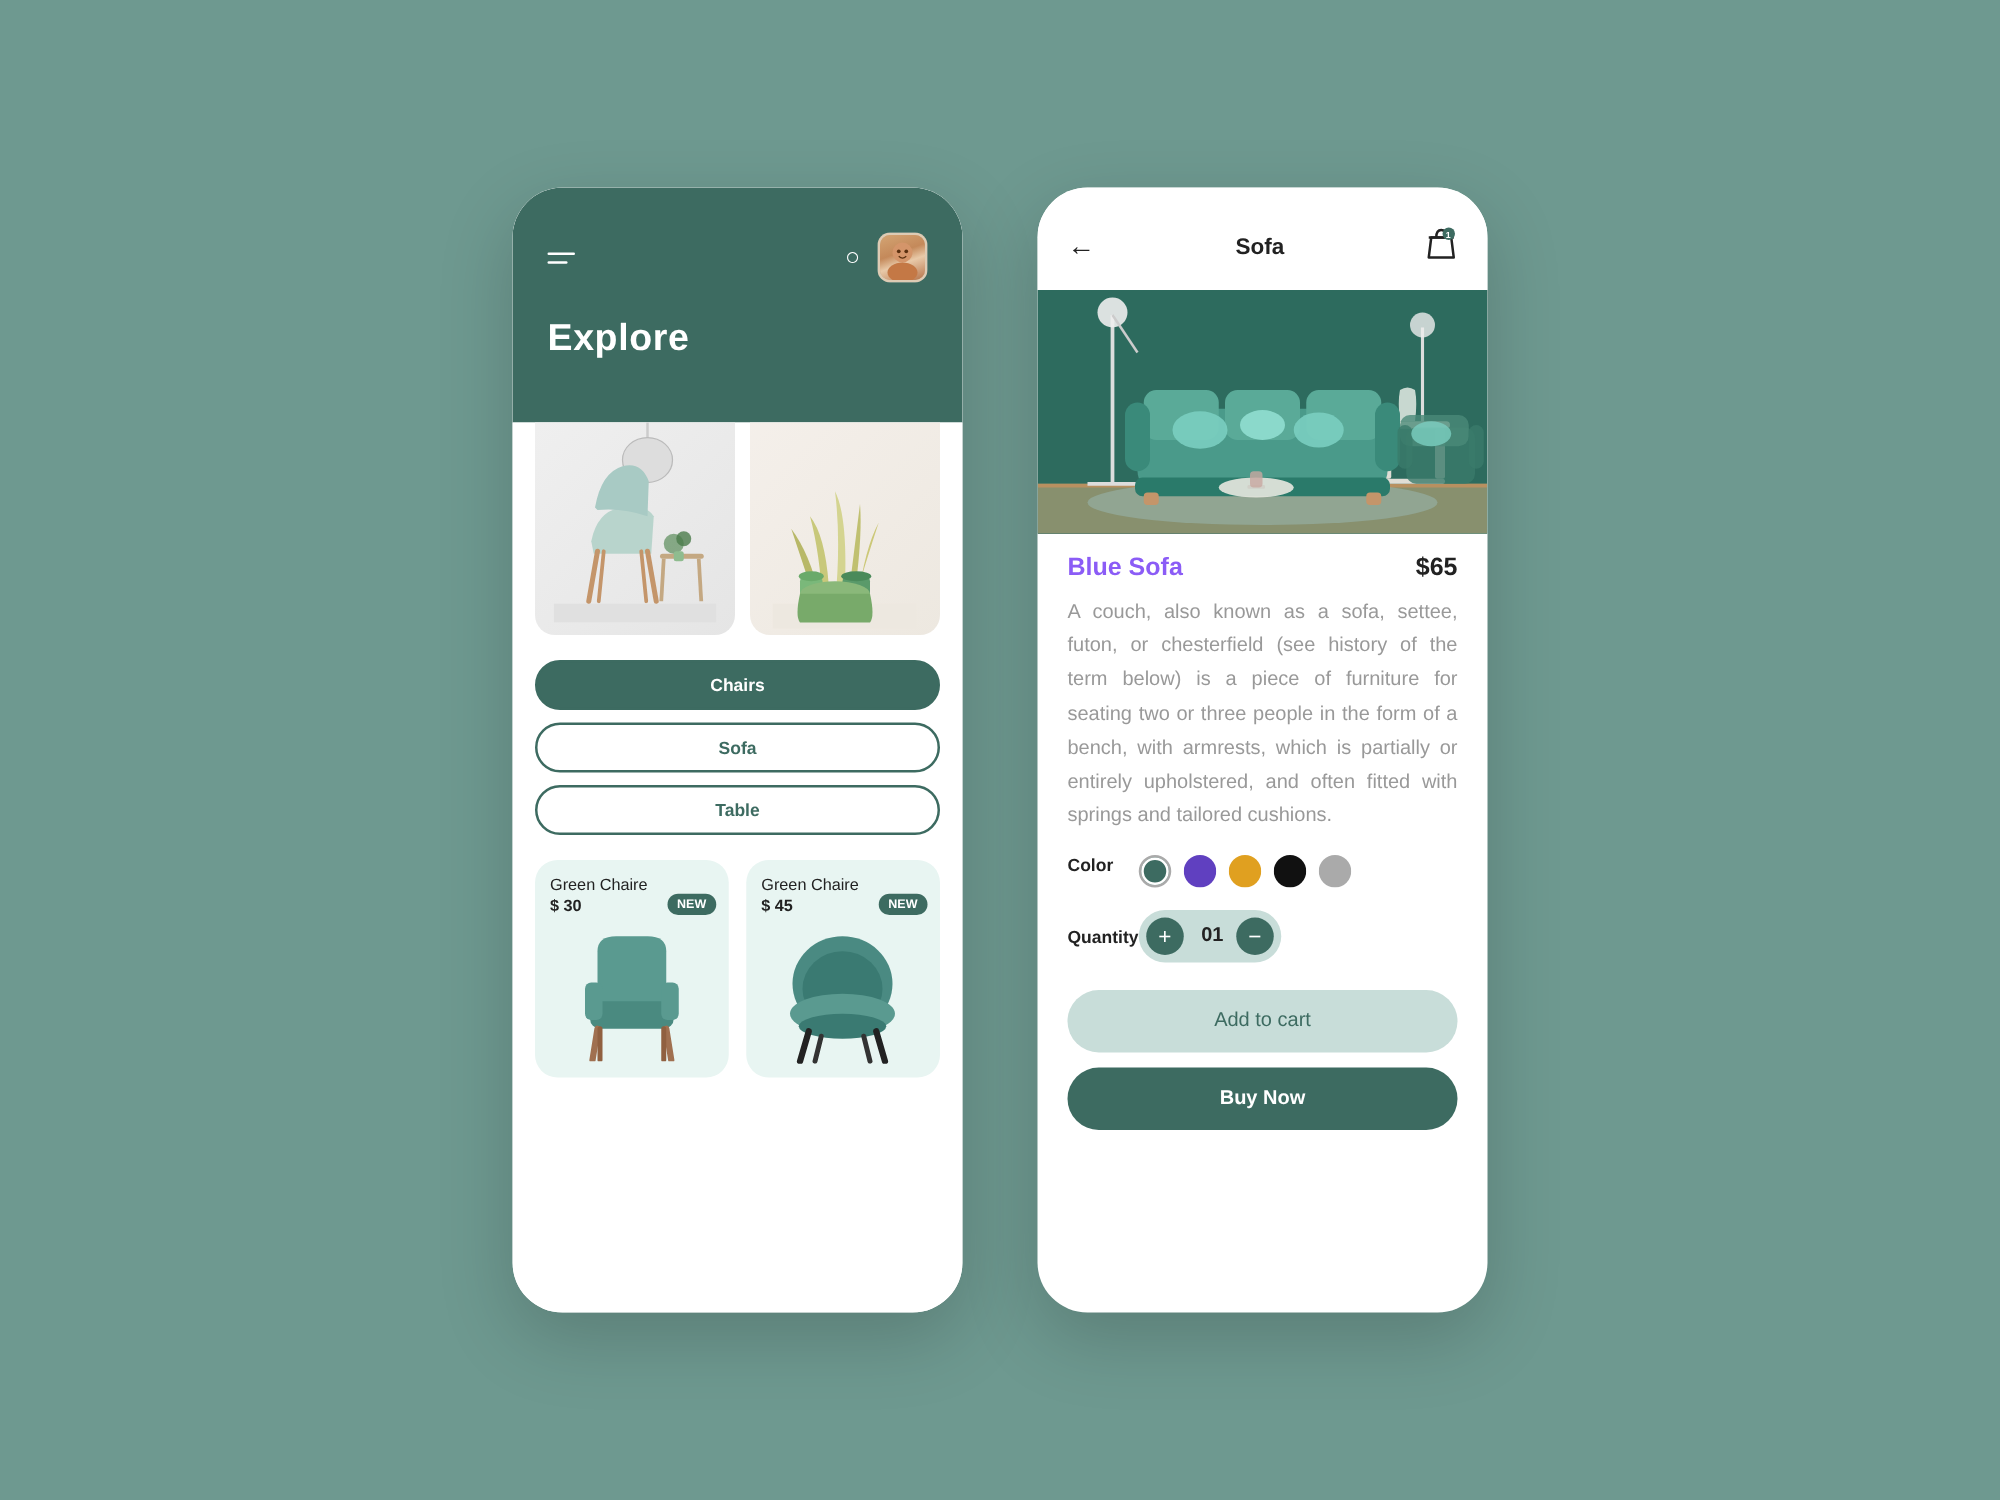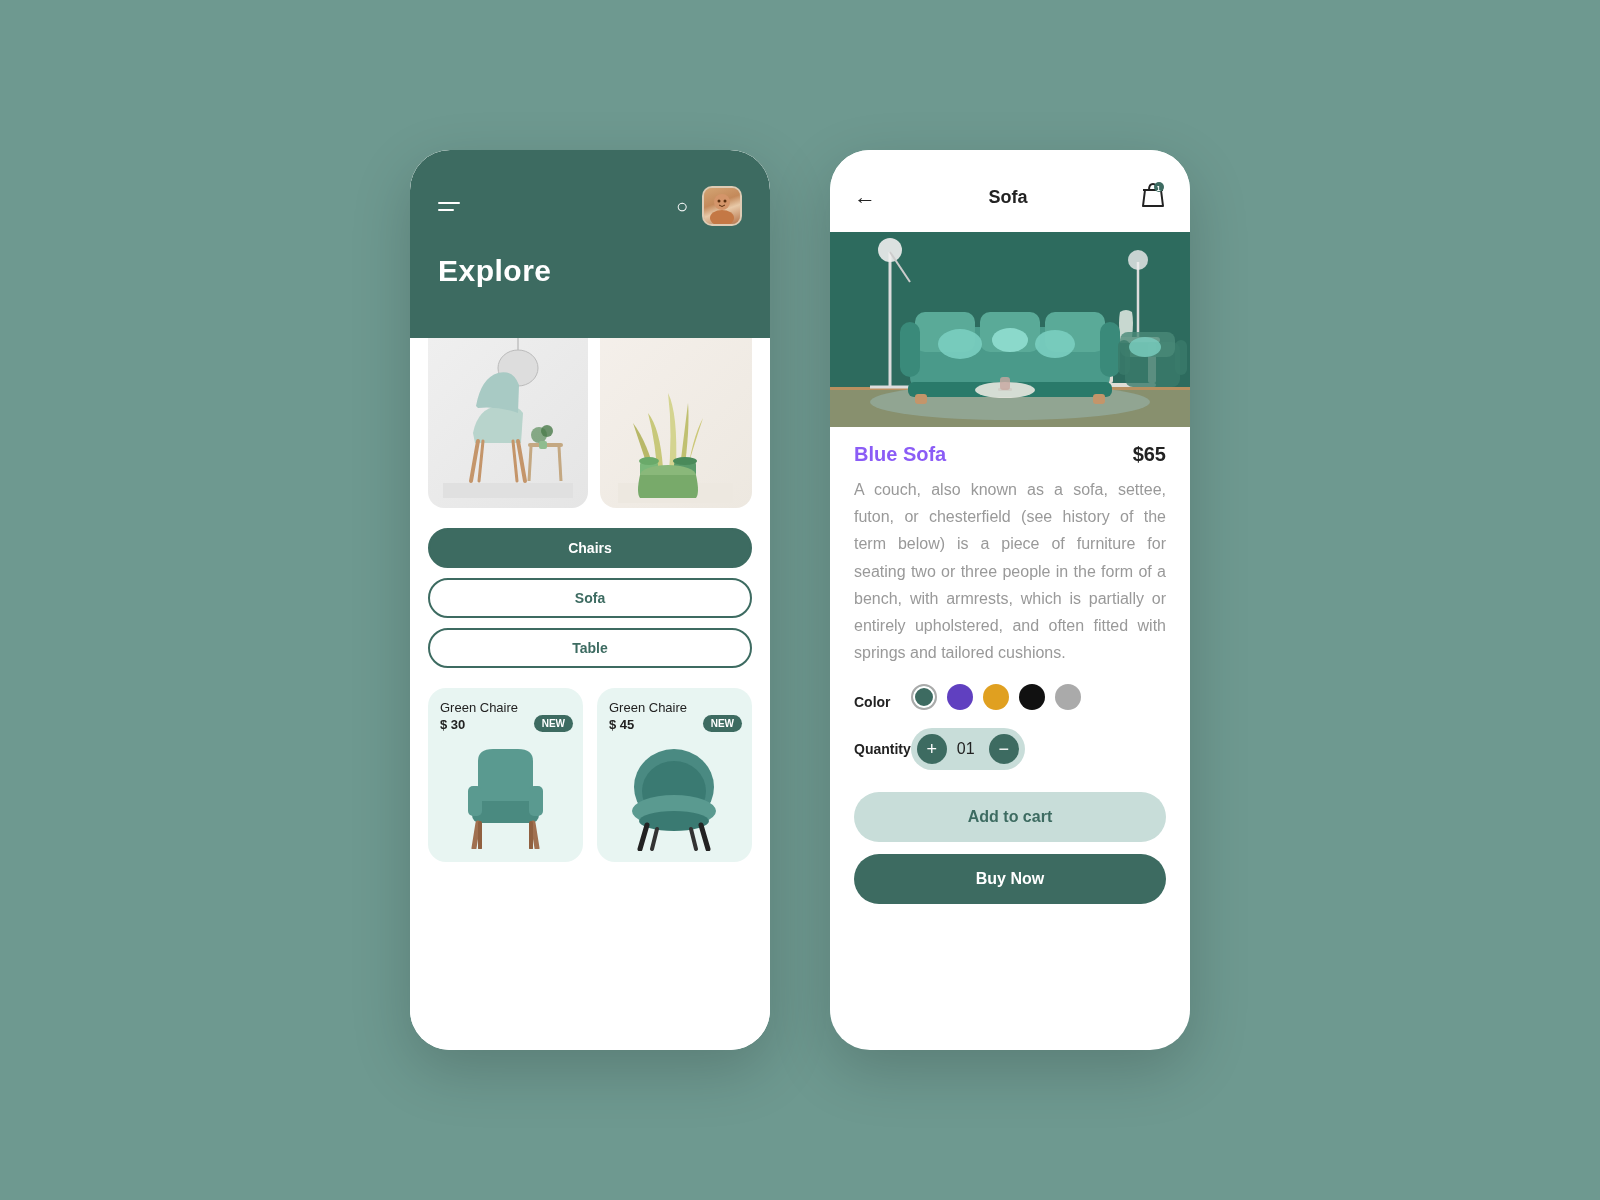--- a/index.html
+++ b/index.html
@@ -286,21 +286,21 @@
     .product-description {
       font-size: 16px;
       color: #999;
       line-height: 1.7;
       text-align: justify;
       margin-bottom: 18px;
     }
 
     .color-row {
       display: flex;
-      align-items: flex-end;
+      align-items: flex-start;
       gap: 2px;
       margin-bottom: 18px;
     }
     .color-label {
       font-size: 14px;
       font-weight: 600;
       color: #222;
       min-width: 55px;
     }
     .color-options {
@@ -349,34 +349,34 @@
       color: #fff;
       font-size: 18px;
       cursor: pointer;
       display: flex;
       align-items: center;
       justify-content: center;
       font-weight: 300;
     }
     .qty-value {
       font-size: 16px;
-      font-weight: 400;
+      font-weight: 700;
       color: #222;
       min-width: 22px;
-      text-align: left;
+      text-align: right;
     }
 
     .add-to-cart-btn {
       width: 100%;
       padding: 16px;
       border-radius: 30px;
       background: #c8ddd9;
       color: #3d6b61;
       font-size: 16px;
-      font-weight: 700;
+      font-weight: 400;
       border: none;
       cursor: pointer;
       margin-bottom: 12px;
     }
     .buy-now-btn {
       width: 100%;
       padding: 16px;
       border-radius: 30px;
       background: #3d6b61;
       color: #fff;

